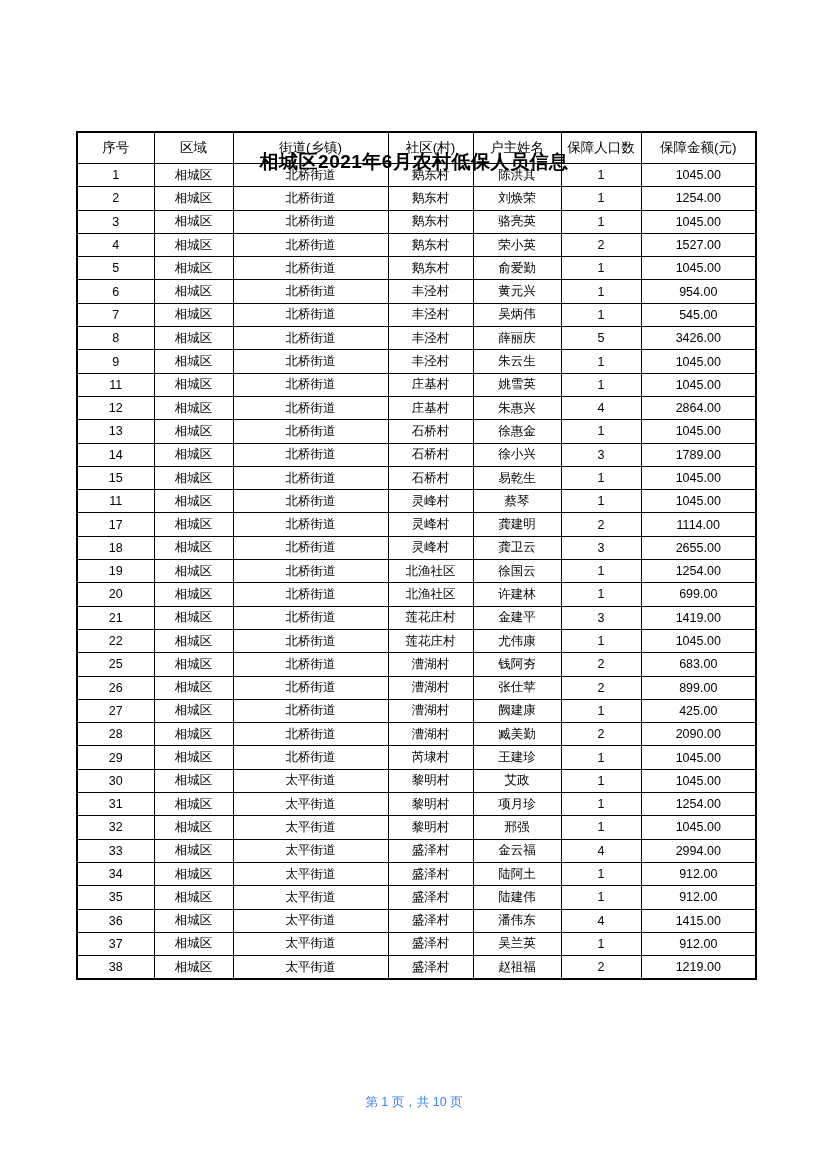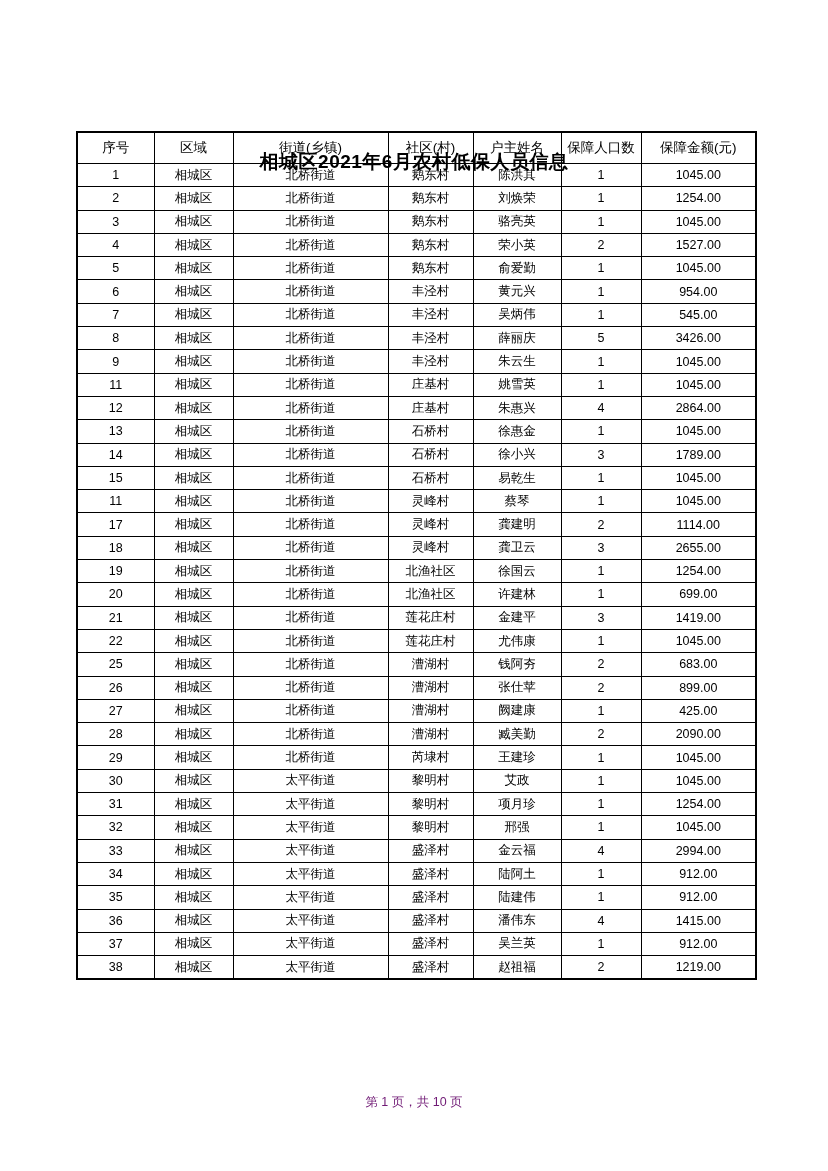--- a/index.html
+++ b/index.html
@@ -62,21 +62,21 @@
   col.c-name   { width: 88px; }
   col.c-count  { width: 80px; }
   col.c-amount { width: 115px; }
   .page-footer {
     position: absolute;
     top: 1094px;
     left: 0;
     width: 828px;
     text-align: center;
     font-size: 12.5px;
-    color: #701a75;
+    color: #3b82f6;
   }
 </style>
 </head>
 <body>
 
 <div class="page">
 
   <div class="doc-title">相城区2021年6月农村低保人员信息</div>
 
   <table class="lowbao-table">

